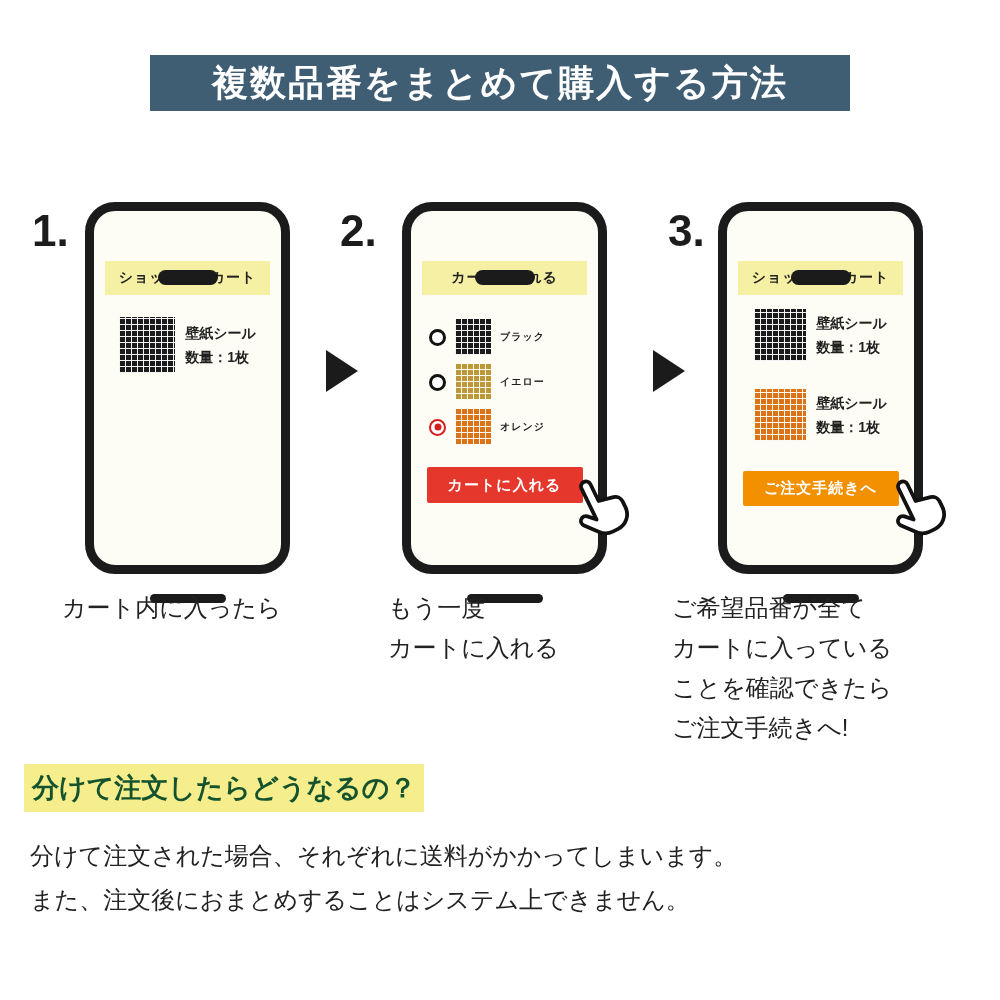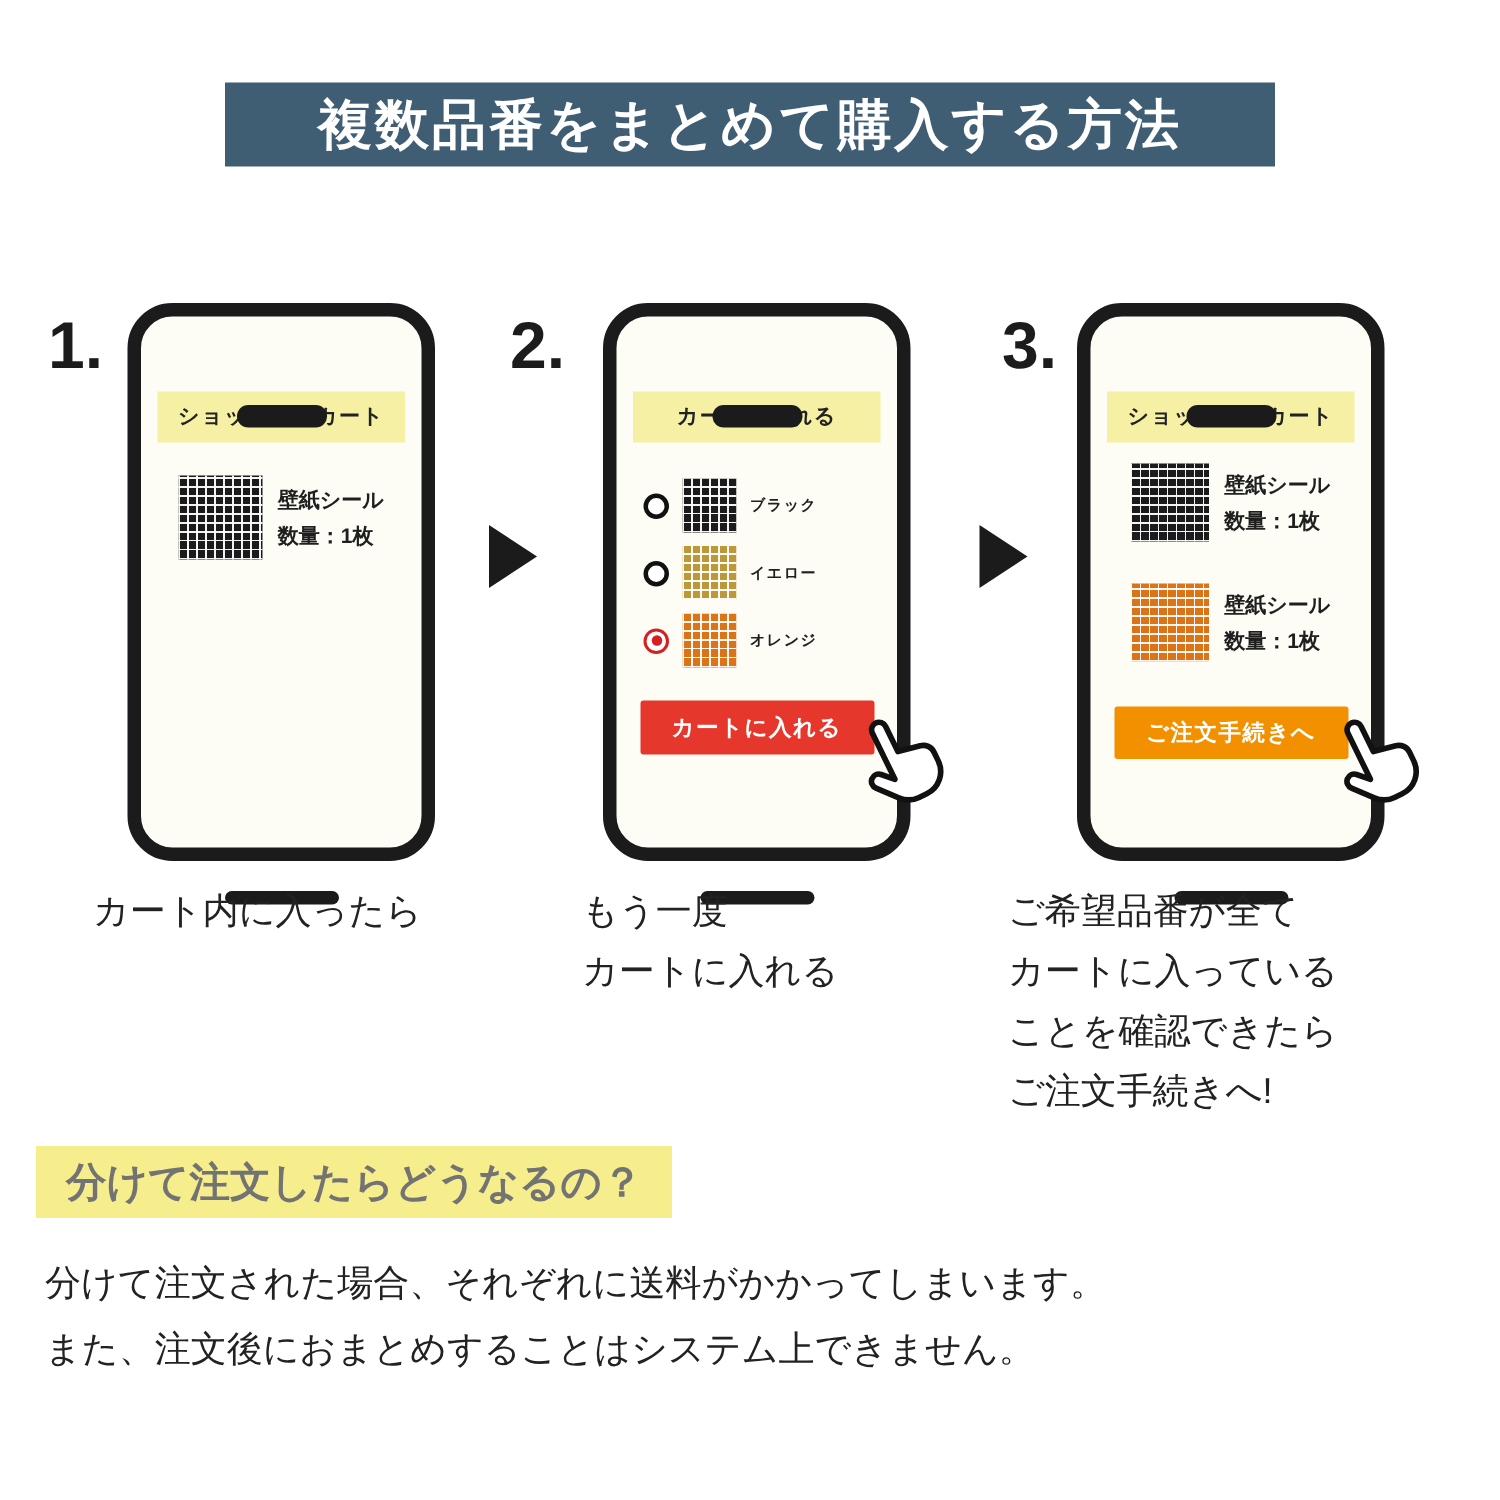--- a/index.html
+++ b/index.html
@@ -95,21 +95,21 @@
   #hand2{left:563px;top:474px;}
   #hand3{left:880px;top:474px;}
   
   .caption{position:absolute;font-size:24px;line-height:40px;color:#222;}
   #cap1{left:62px;top:588px;}
   #cap2{left:388px;top:588px;}
   #cap3{left:672px;top:588px;}
   
   .question{
     position:absolute;left:24px;top:764px;
-    background:#f6ee8c;padding:6px 20px;font-size:27px;font-weight:bold;color:#737373;
+    background:#f6ee8c;padding:6px 8px;font-size:27px;font-weight:bold;color:#14532d;
   }
   .notes{position:absolute;left:30px;top:834px;font-size:24px;line-height:44px;color:#222;}
 </style>
 </head>
 <body>
 
 <div id="page">
 
   <div class="title-banner">
     <span>複数品番をまとめて購入する方法</span>

